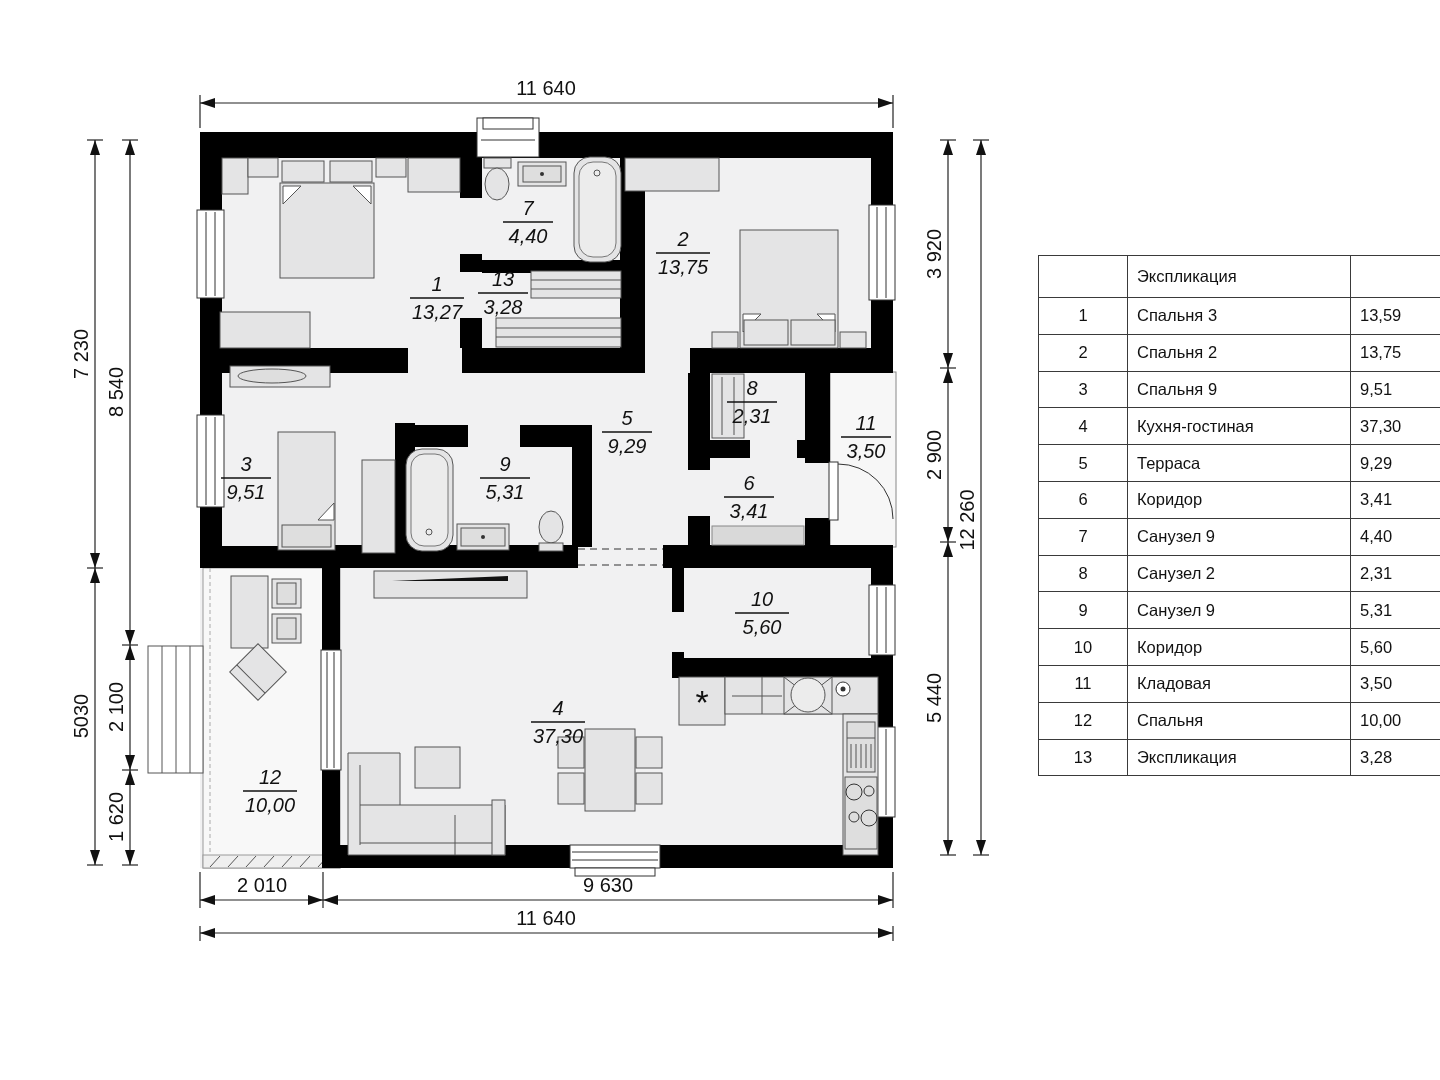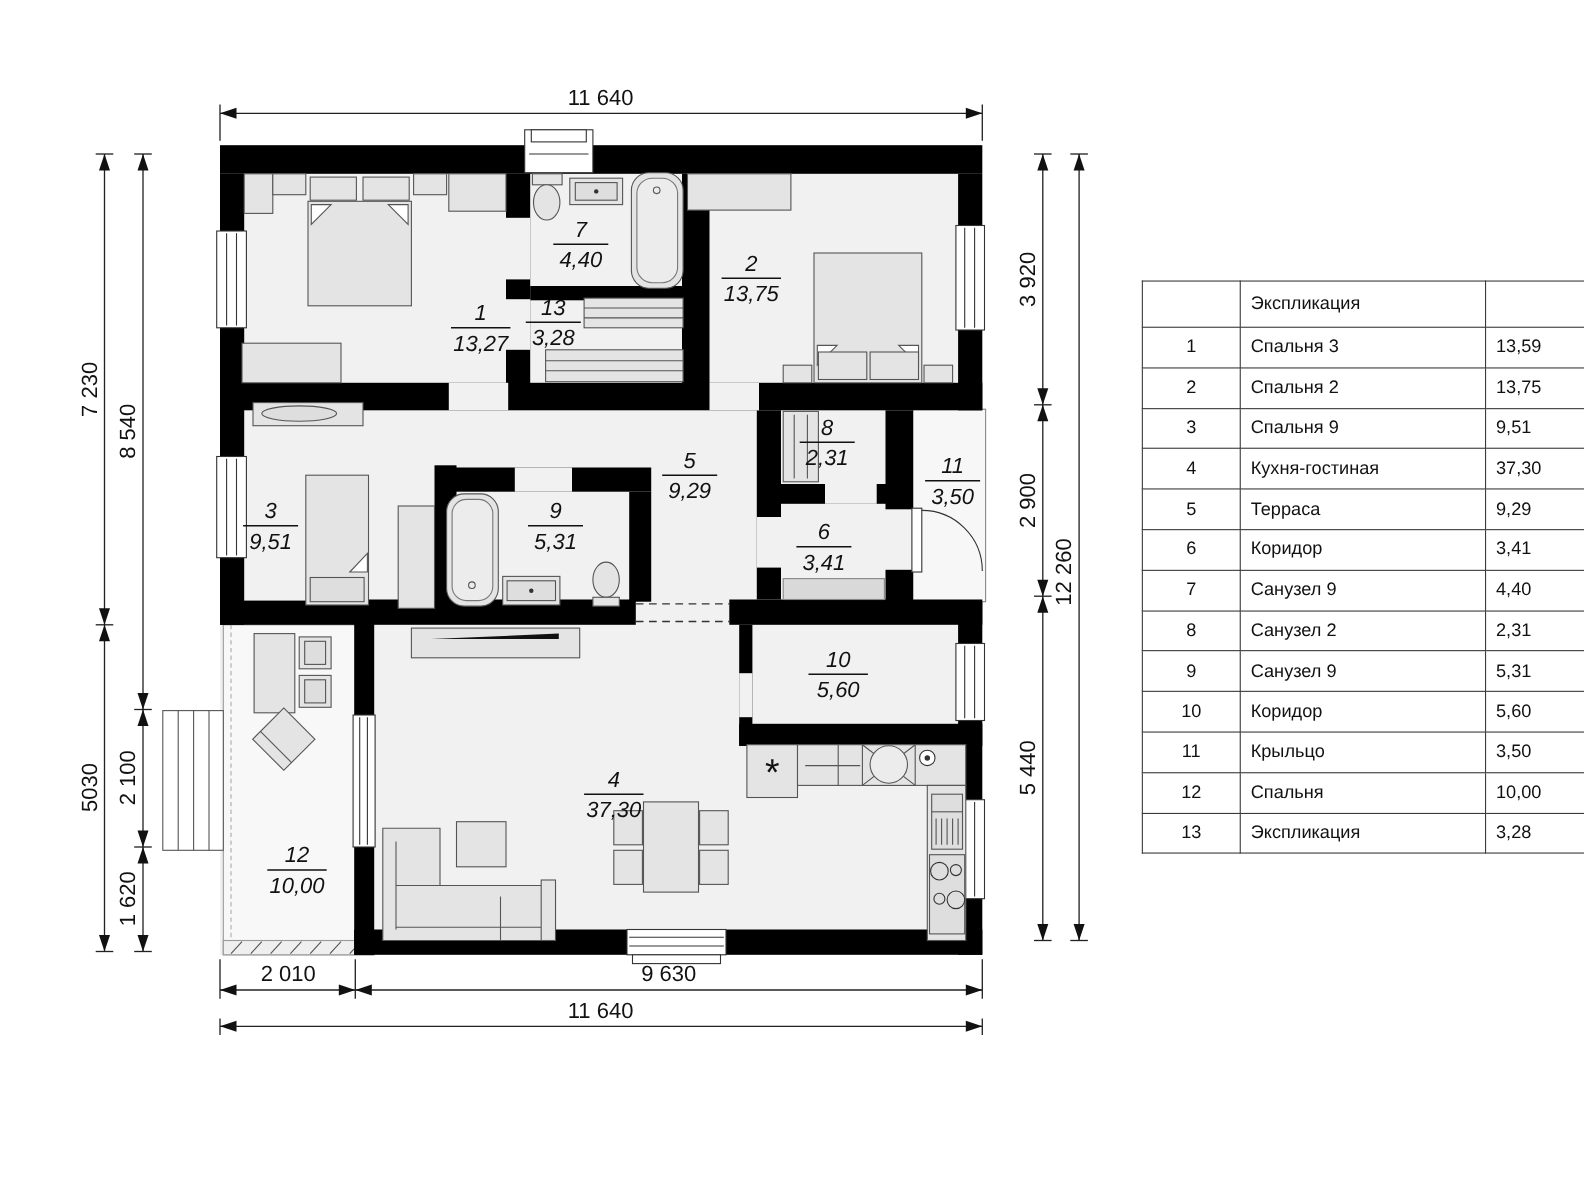--- a/index.html
+++ b/index.html
@@ -477,21 +477,21 @@
           <td class="c2">Санузел 9</td>
           <td class="c3">5,31</td>
         </tr>
     <tr>
           <td class="c1">10</td>
           <td class="c2">Коридор</td>
           <td class="c3">5,60</td>
         </tr>
     <tr>
           <td class="c1">11</td>
-          <td class="c2">Крыльцо</td>
+          <td class="c2">Кладовая</td>
           <td class="c3">3,50</td>
         </tr>
     <tr>
           <td class="c1">12</td>
           <td class="c2">Спальня</td>
           <td class="c3">10,00</td>
         </tr>
     <tr>
           <td class="c1">13</td>
           <td class="c2">Экспликация</td>

